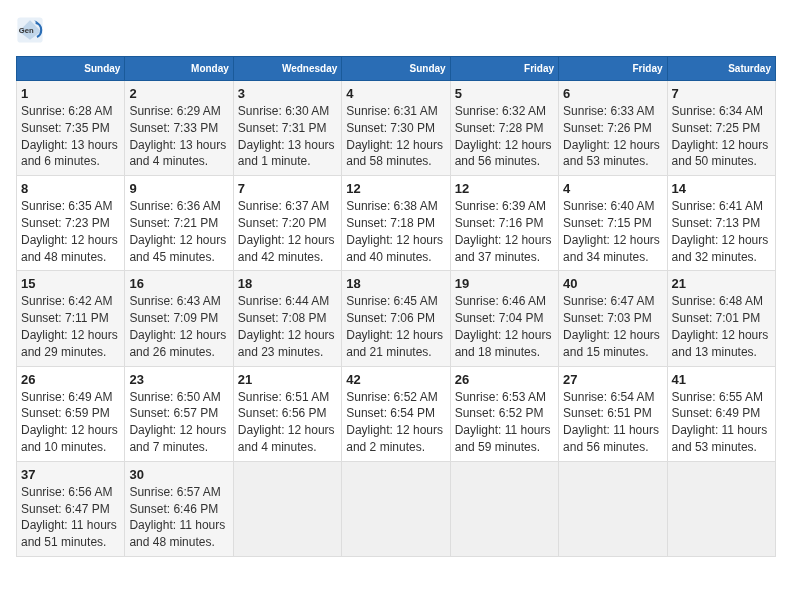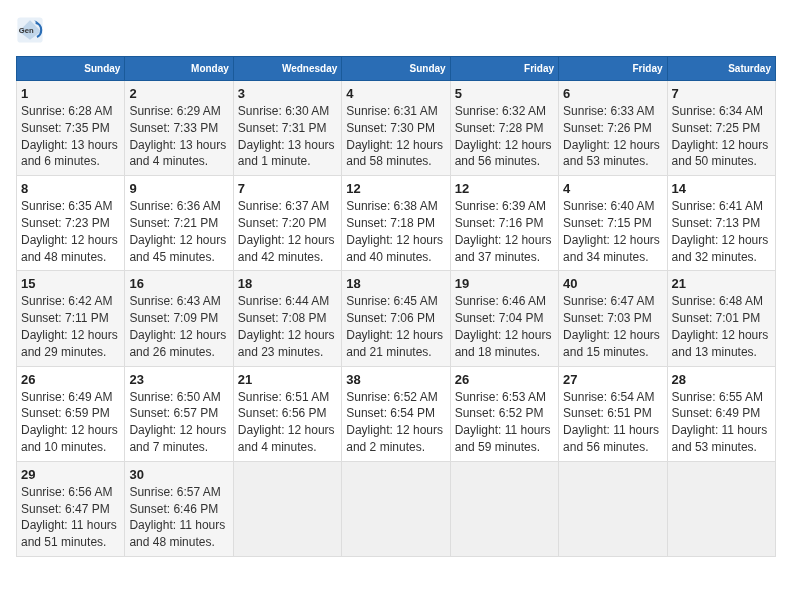--- a/index.html
+++ b/index.html
@@ -219,39 +219,39 @@
         </td>
         <td>
           <span class="day-number">23</span>
           <div class="day-info">Sunrise: 6:50 AM<br>Sunset: 6:57 PM<br>Daylight: 12 hours<br>and 7 minutes.</div>
         </td>
         <td>
           <span class="day-number">21</span>
           <div class="day-info">Sunrise: 6:51 AM<br>Sunset: 6:56 PM<br>Daylight: 12 hours<br>and 4 minutes.</div>
         </td>
         <td>
-          <span class="day-number">38</span>
+          <span class="day-number">42</span>
           <div class="day-info">Sunrise: 6:52 AM<br>Sunset: 6:54 PM<br>Daylight: 12 hours<br>and 2 minutes.</div>
         </td>
         <td>
           <span class="day-number">26</span>
           <div class="day-info">Sunrise: 6:53 AM<br>Sunset: 6:52 PM<br>Daylight: 11 hours<br>and 59 minutes.</div>
         </td>
         <td>
           <span class="day-number">27</span>
           <div class="day-info">Sunrise: 6:54 AM<br>Sunset: 6:51 PM<br>Daylight: 11 hours<br>and 56 minutes.</div>
         </td>
         <td>
-          <span class="day-number">28</span>
+          <span class="day-number">41</span>
           <div class="day-info">Sunrise: 6:55 AM<br>Sunset: 6:49 PM<br>Daylight: 11 hours<br>and 53 minutes.</div>
         </td>
       </tr>
       <tr>
         <td>
-          <span class="day-number">29</span>
+          <span class="day-number">37</span>
           <div class="day-info">Sunrise: 6:56 AM<br>Sunset: 6:47 PM<br>Daylight: 11 hours<br>and 51 minutes.</div>
         </td>
         <td>
           <span class="day-number">30</span>
           <div class="day-info">Sunrise: 6:57 AM<br>Sunset: 6:46 PM<br>Daylight: 11 hours<br>and 48 minutes.</div>
         </td>
         <td class="empty-cell"></td>
         <td class="empty-cell"></td>
         <td class="empty-cell"></td>
         <td class="empty-cell"></td>

